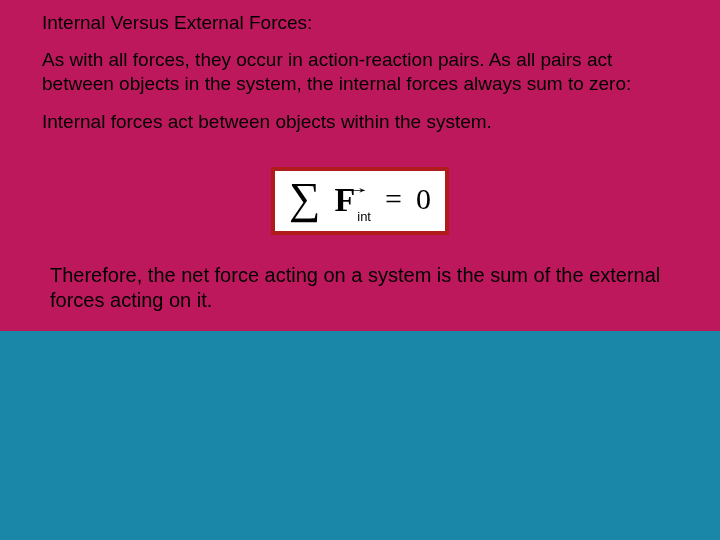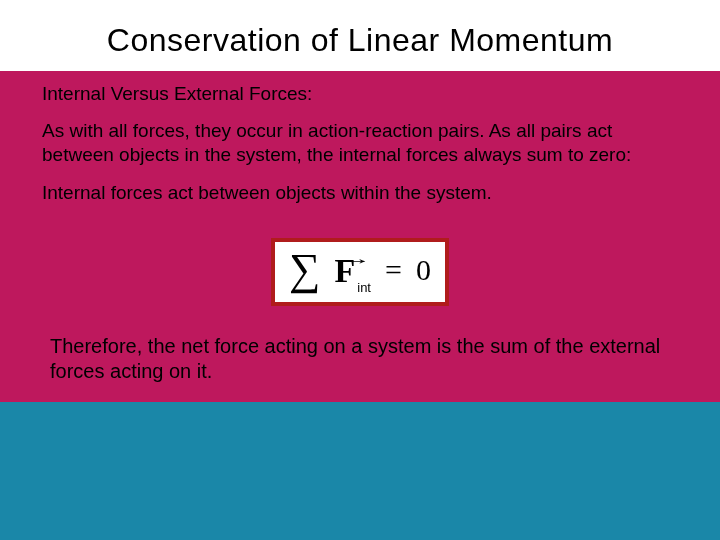--- a/index.html
+++ b/index.html
@@ -108,23 +108,20 @@
       font-size: 20px;
       font-weight: 400;
       line-height: 1.25;
       padding: 0 2px 0 8px;
     }
   </style>
 </head>
 <body>
 
 <div class="slide">
-  <div class="title-box">
-    <h1 class="title">Conservation of Linear Momentum</h1>
-  </div>
   <div class="content">
     <p class="subtitle">Internal Versus External Forces:</p>
     <p class="para">As with all forces, they occur in action-reaction pairs. As all pairs act between objects in the system, the internal forces always sum to zero:</p>
     <p class="para">Internal forces act between objects within the system.</p>
 
     <div class="equation-wrap">
       <div class="equation-box">
         <span class="sigma">∑</span>
         <span class="f-group">
           <span class="arrow-over">→</span>

